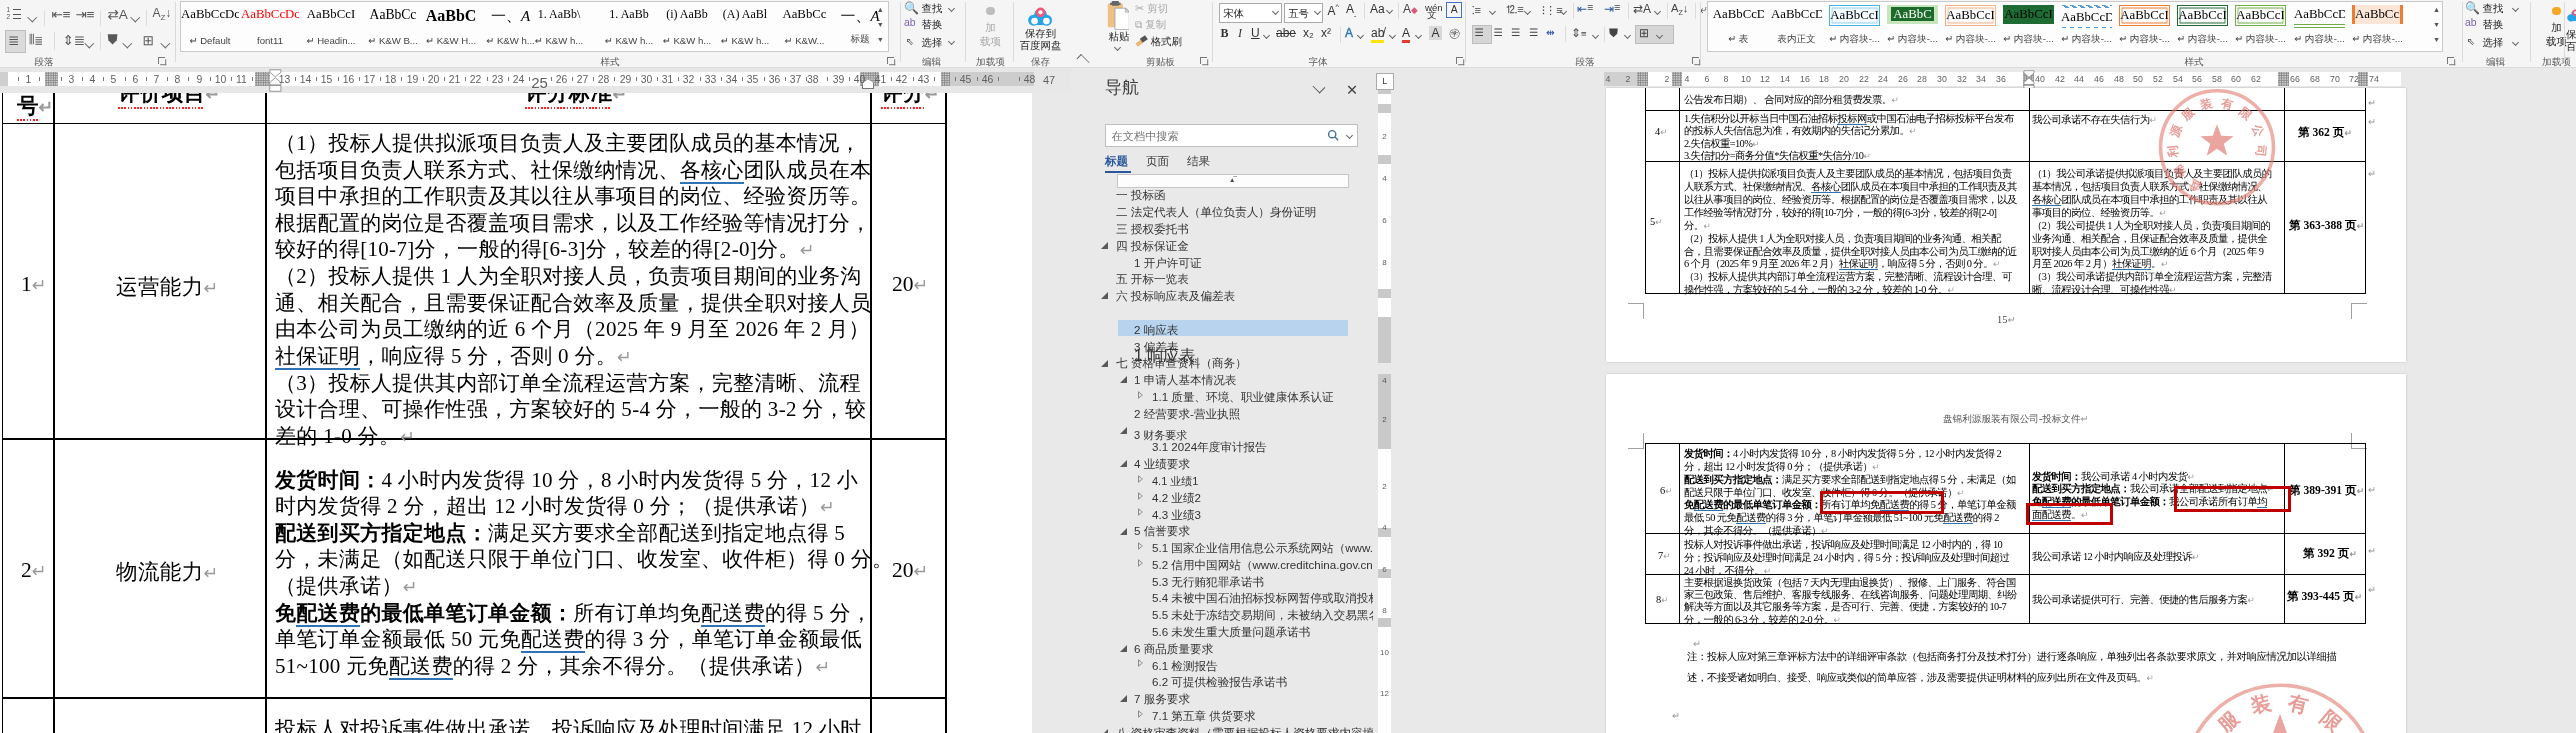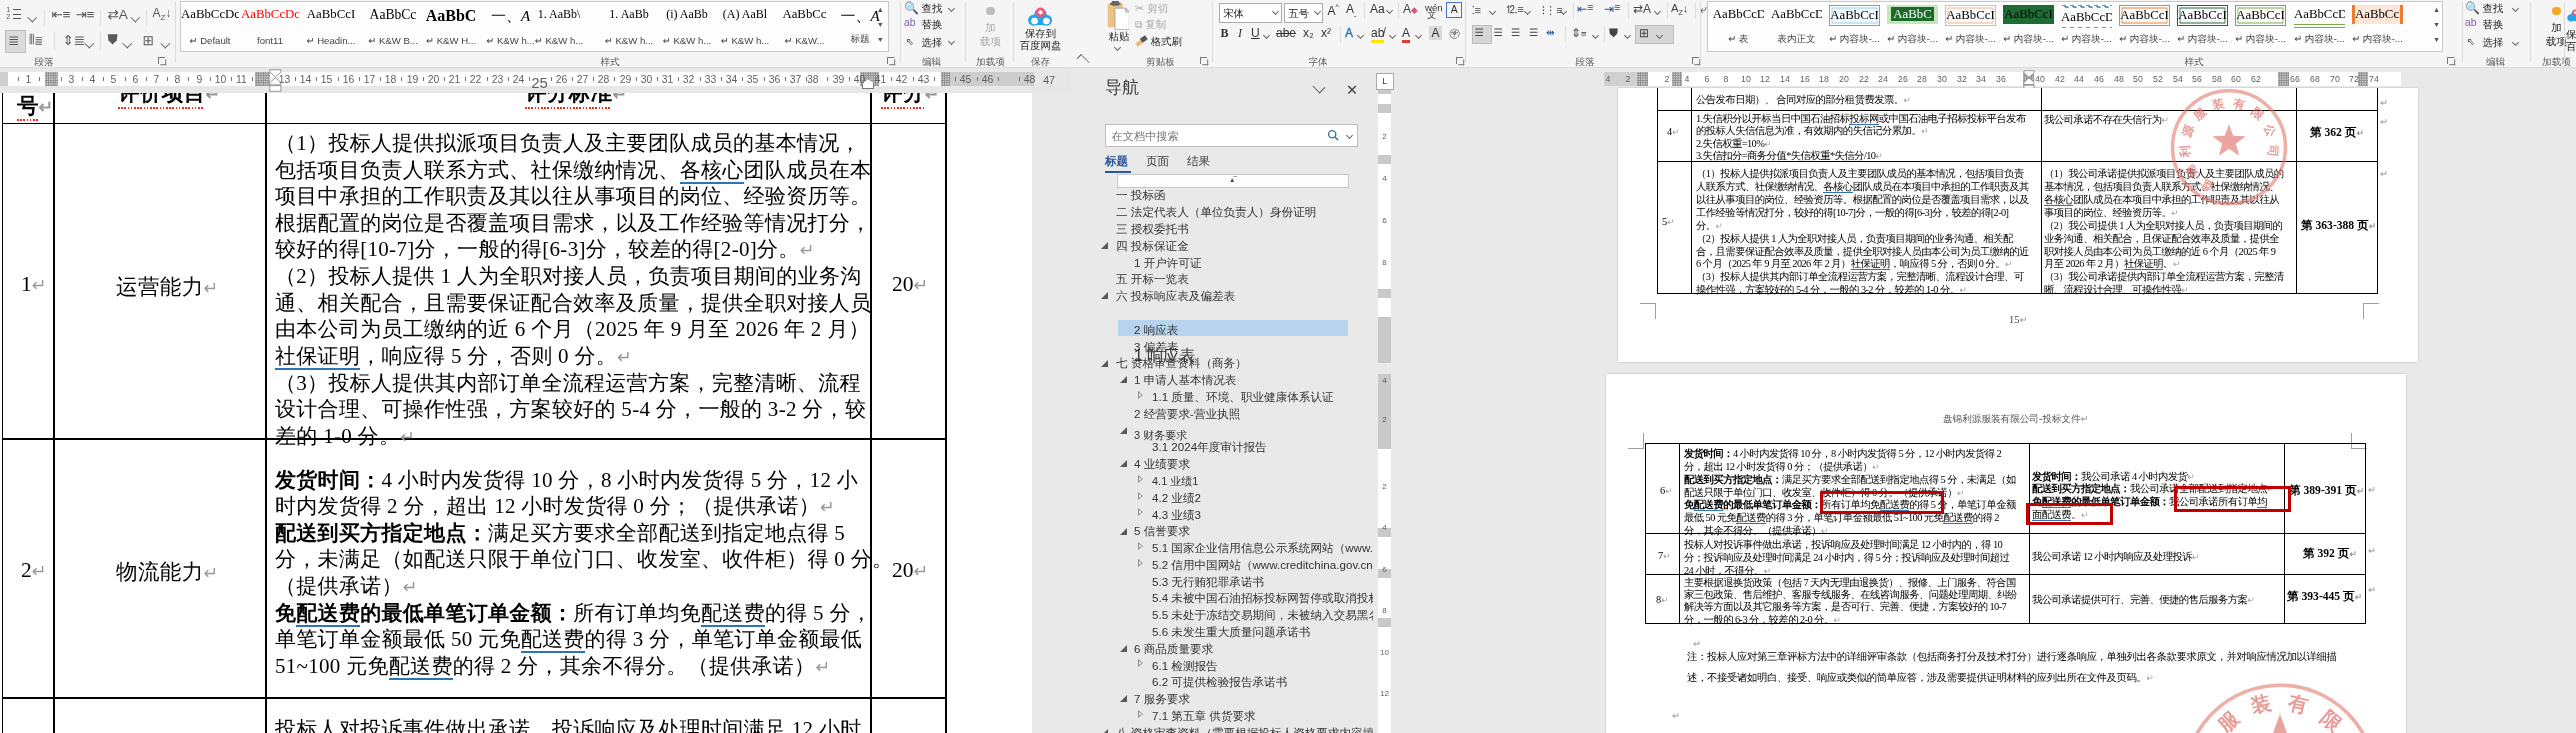--- a/index.html
+++ b/index.html
@@ -691,21 +691,21 @@
         <div class="abs" style="left:0;top:325px;width:12.8px;text-align:center;font-size:8px;color:#555;">2</div>
         <div class="abs" style="left:0;top:392px;width:12.8px;text-align:center;font-size:8px;color:#616161;">2</div>
         <div class="abs" style="left:0;top:433px;width:12.8px;text-align:center;font-size:8px;color:#616161;">4</div>
         <div class="abs" style="left:0;top:475px;width:12.8px;text-align:center;font-size:8px;color:#616161;">6</div>
         <div class="abs" style="left:0;top:516px;width:12.8px;text-align:center;font-size:8px;color:#616161;">8</div>
         <div class="abs" style="left:0;top:558px;width:12.8px;text-align:center;font-size:8px;color:#616161;">10</div>
         <div class="abs" style="left:0;top:599px;width:12.8px;text-align:center;font-size:8px;color:#616161;">12</div>
         <div class="abs" style="left:0;top:641px;width:12.8px;text-align:center;font-size:8px;color:#616161;">14</div>
       </div>
 
-    <div class="abs" style="left:232px;top:20px;width:800px;height:274px;background:#fff;box-shadow:0 0 1.6px rgba(0,0,0,0.25);overflow:hidden;margin-left:12px;" id="pg1">
+    <div class="abs" style="left:232px;top:20px;width:800px;height:274px;background:#fff;box-shadow:0 0 1.6px rgba(0,0,0,0.25);overflow:hidden;" id="pg1">
       <div class="abs" style="left:39px;top:-4px;width:1.2px;height:210px;background:#000;"></div>
       <div class="abs" style="left:73px;top:-4px;width:1.2px;height:210px;background:#000;"></div>
       <div class="abs" style="left:423px;top:-4px;width:1.2px;height:210px;background:#000;"></div>
       <div class="abs" style="left:678px;top:-4px;width:1.2px;height:210px;background:#000;"></div>
       <div class="abs" style="left:759px;top:-4px;width:1.2px;height:210px;background:#000;"></div>
       <div class="abs" style="left:39px;top:21.5px;width:721px;height:1.2px;background:#000;"></div>
       <div class="abs" style="left:39px;top:73px;width:721px;height:1.2px;background:#000;"></div>
       <div class="abs" style="left:39px;top:205px;width:721px;height:1.2px;background:#000;"></div>
       <div id="pg1txt">
           <div class="line serif" style="left:78px;top:4.8px;font-size:10.4px;letter-spacing:-0.6px;">公告发布日期）、 合同对应的部分租赁费发票。<span class="pil" style="font-size:8.8px;">↵</span></div>

